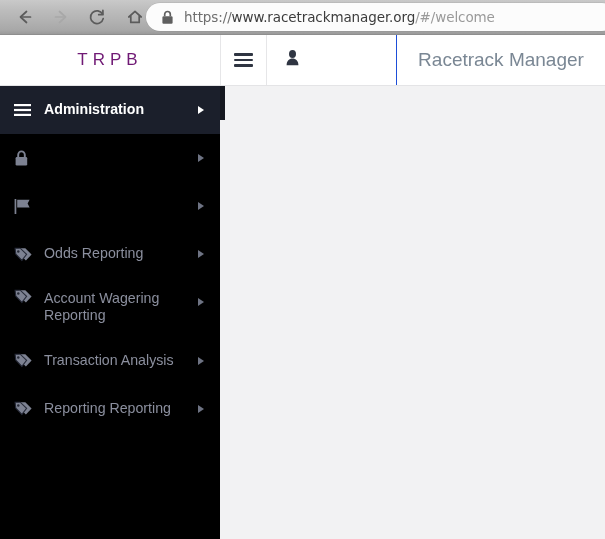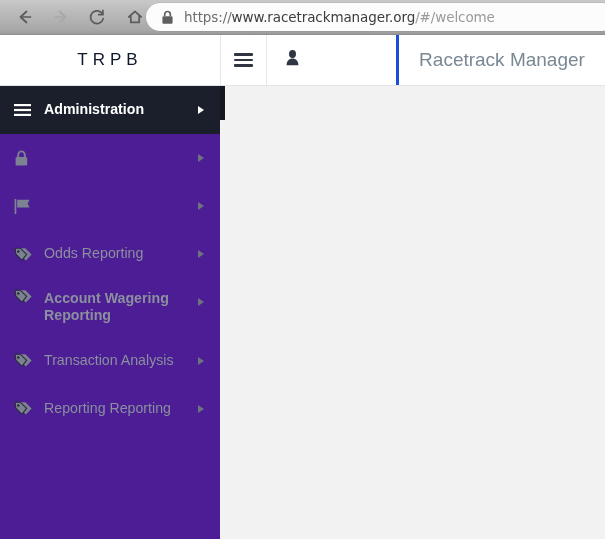--- a/index.html
+++ b/index.html
@@ -79,41 +79,41 @@
   }
   .brand {
     position: absolute;
     left: 0; top: 0;
     width: 220px; height: 50px;
     display: flex;
     align-items: center;
     justify-content: center;
     font-size: 17px;
     letter-spacing: 5px;
-    color: #0f172a;
+    color: #701a75;
     font-family: "Liberation Sans", sans-serif;
   }
   .nav-cell {
     position: absolute;
     top: 0;
     height: 50px;
     display: flex;
     align-items: center;
     justify-content: center;
     border-left: 1px solid #e6e6e8;
     box-sizing: border-box;
   }
   .nav-cell-toggle { left: 220px;  width: 46px; }
   .nav-cell-user   { left: 266px;  width: 130px; justify-content: flex-start; padding-left: 17px; }
   .nav-title {
     position: absolute;
     left: 396px; top: 0;
     height: 50px;
     width: 209px;
-    border-left: 3px solid #1d4ed8;
+    border-left: 1px solid #1d4ed8;
     box-sizing: border-box;
     display: flex;
     align-items: center;
     justify-content: center;
     font-size: 19px;
     color: #7a8794;
     white-space: nowrap;
   }
   .hamburger-top {
     width: 19px;
@@ -125,21 +125,21 @@
     margin: 3.2px 0;
     border-radius: 1px;
   }
 
   
   .sidebar {
     position: absolute;
     left: 0; top: 86px;
     width: 220px;
     height: 453px;
-    background: #4c1d95;
+    background: #000000;
     overflow: hidden;
   }
   .side-item {
     position: relative;
     display: block;
     min-height: 48px;
     padding: 0 0 0 14px;
     box-sizing: border-box;
     color: #8b8f9e;
     font-size: 14.2px;
@@ -177,21 +177,21 @@
   .side-item.active .side-arrow { border-left-color: #ffffff; }
   .side-item.active .side-label { font-weight: bold; }
 
   .side-item.wrap .row {
     align-items: flex-start;
     padding-top: 12px;
     padding-bottom: 12px;
     min-height: 0;
   }
   .side-item.wrap { padding-left: 14px; }
-  .side-item.wrap .side-label { margin-left: -14px; padding-left: 0; font-weight: bold; }
+  .side-item.wrap .side-label { margin-left: -14px; padding-left: 0; }
   .side-item.wrap .side-icon { margin-top: -1px; }
 
   
   .content {
     position: absolute;
     left: 220px; top: 86px;
     width: 385px;
     height: 453px;
     background: #f2f2f3;
   }

